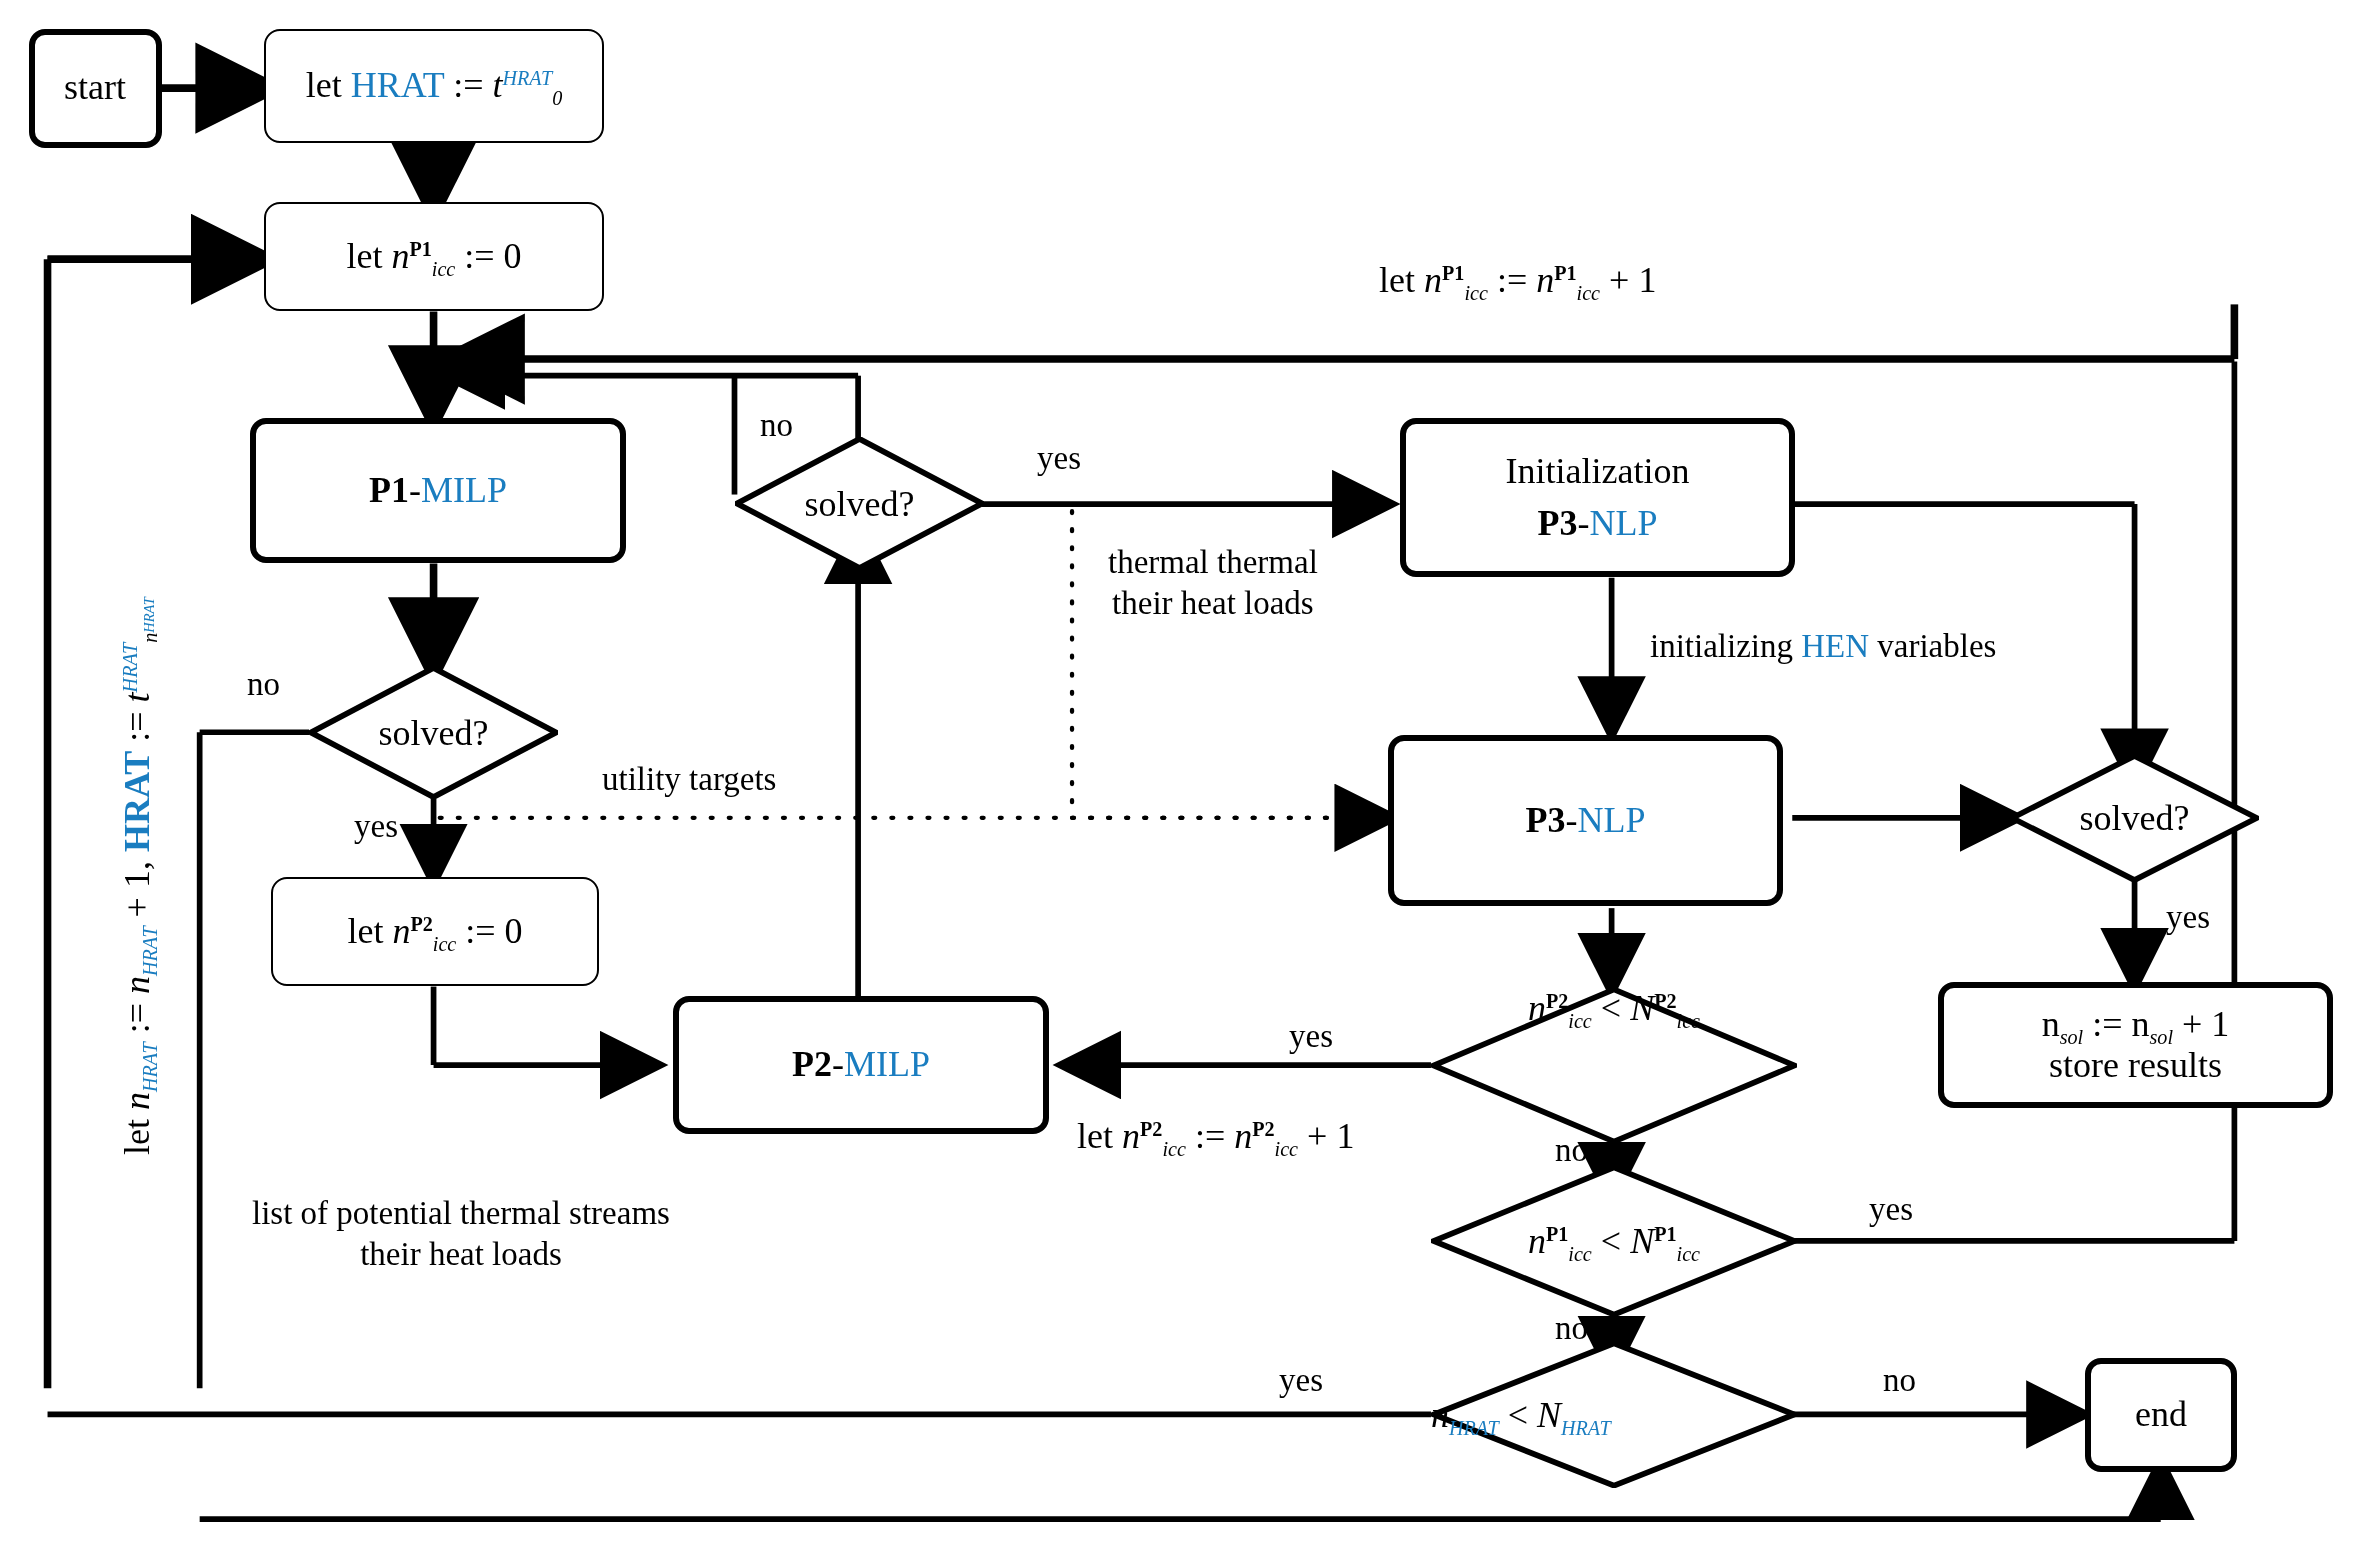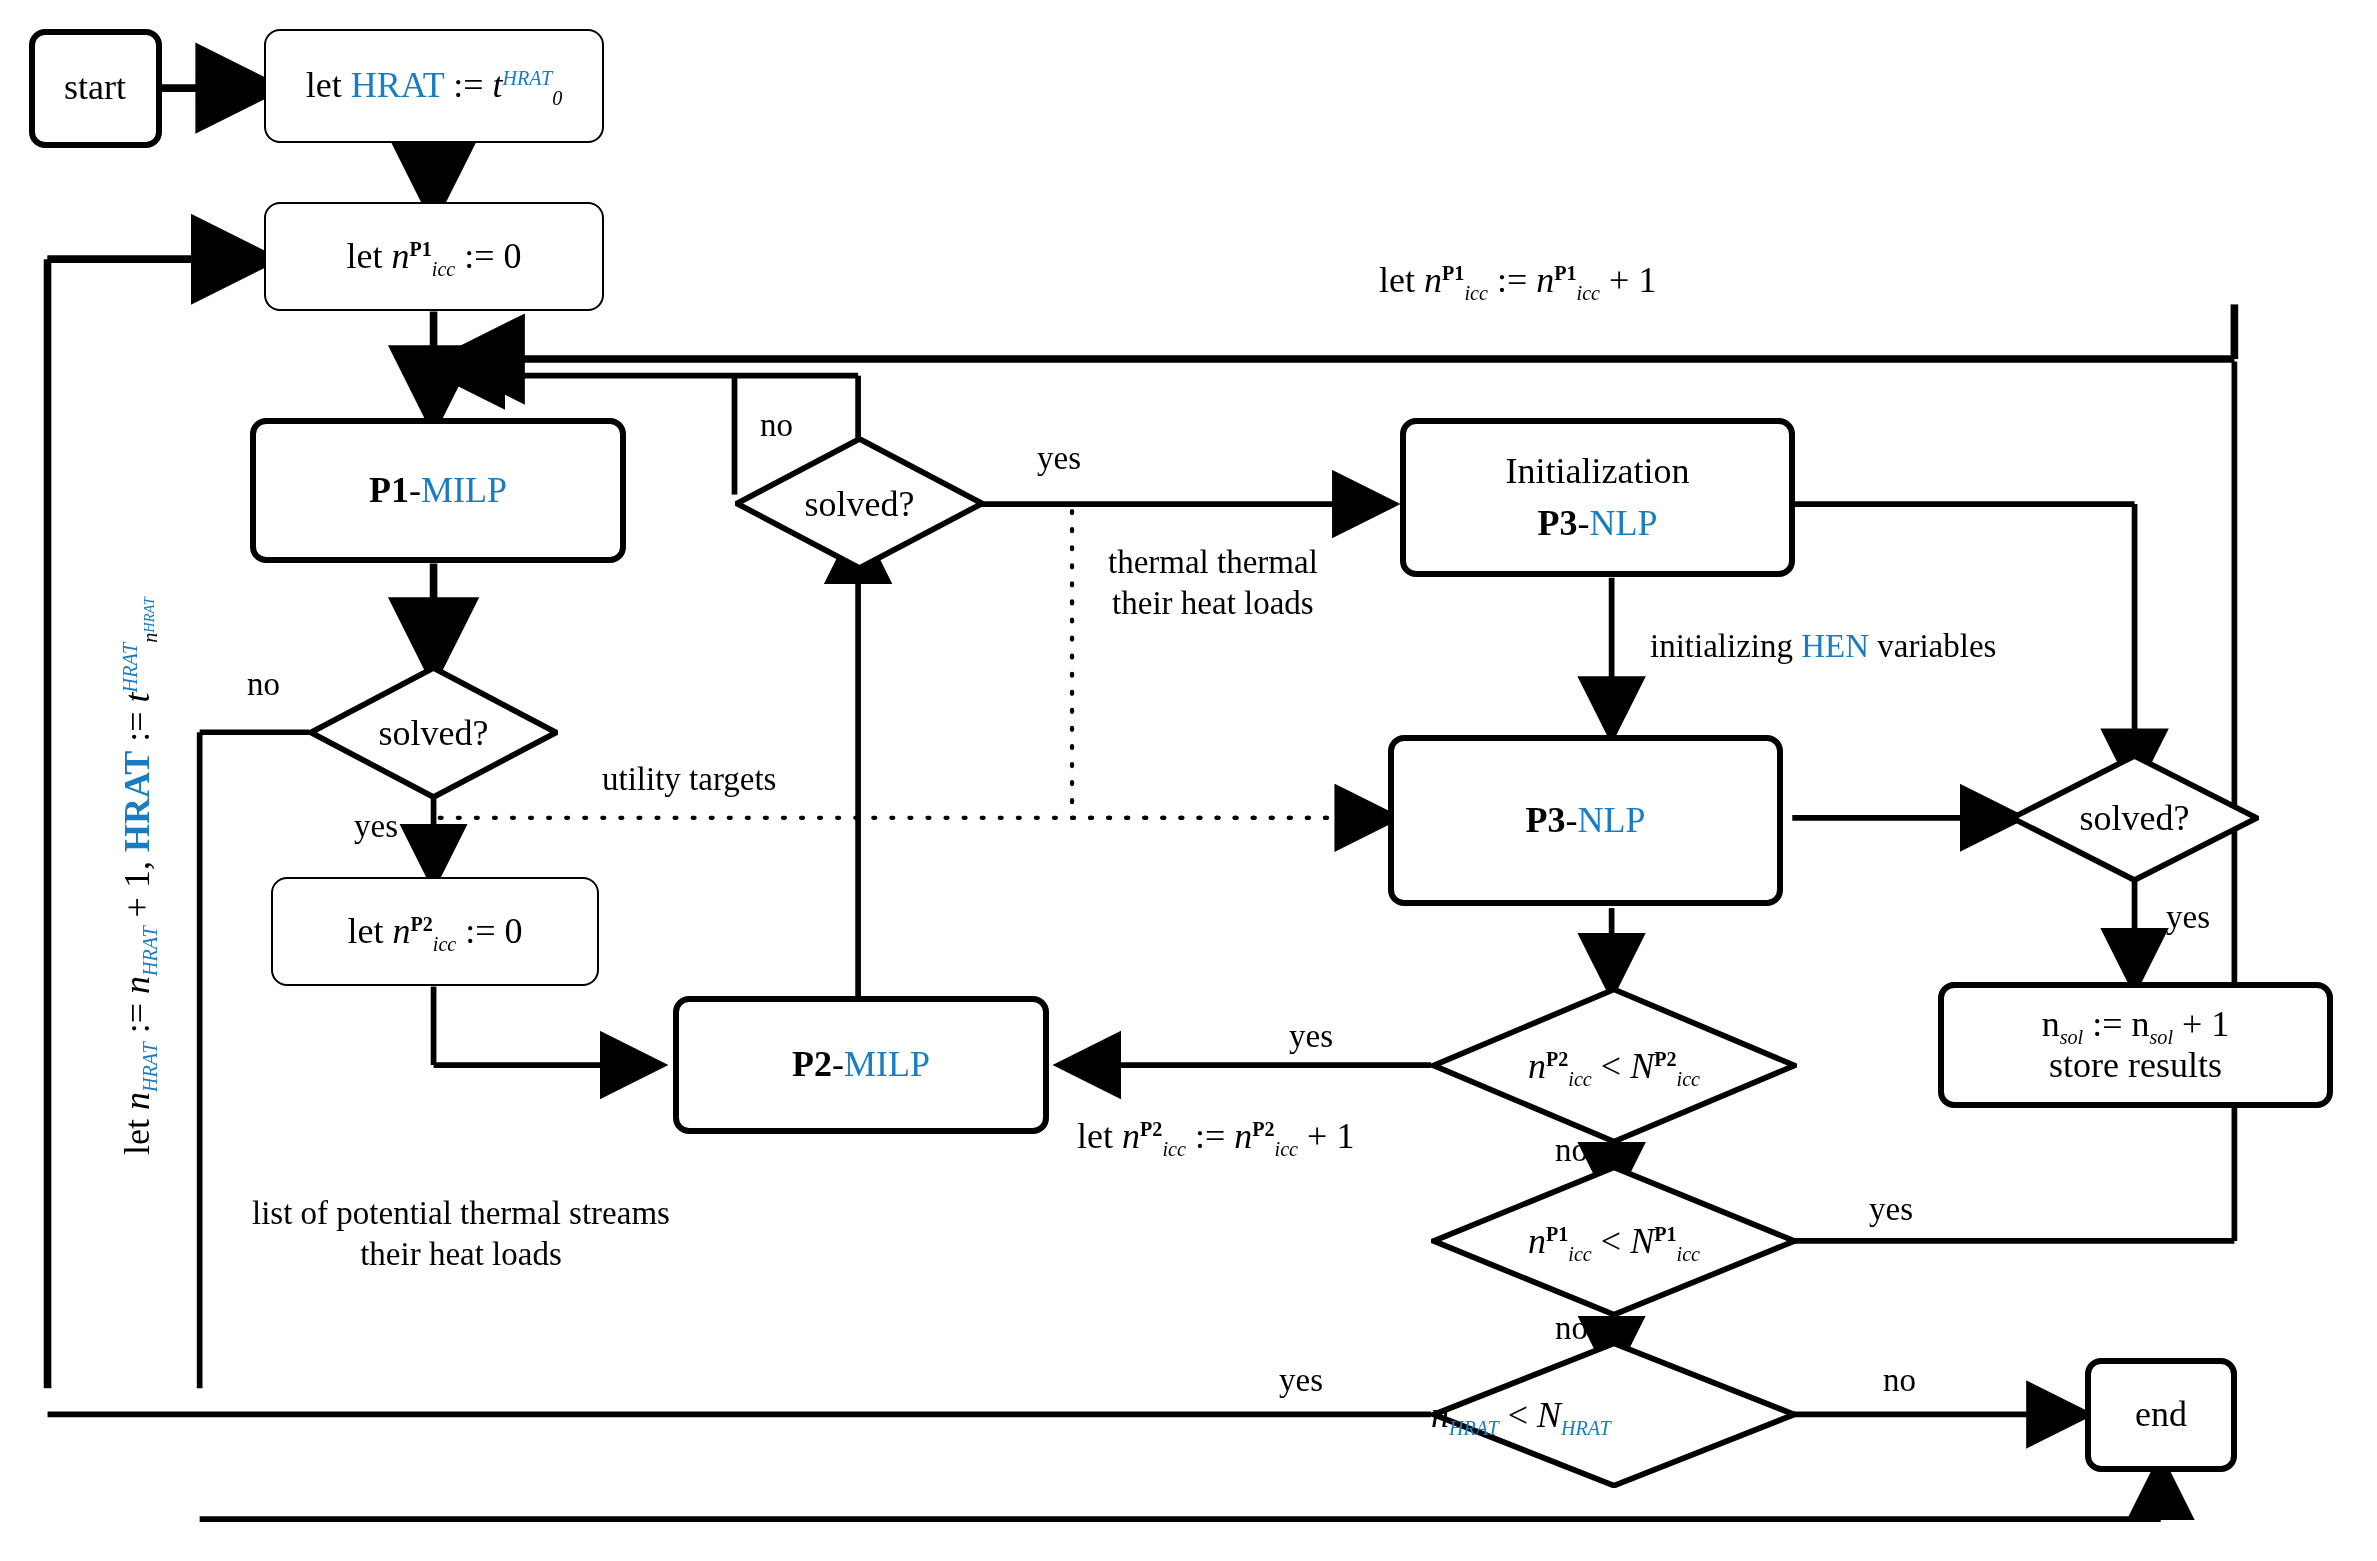--- a/index.html
+++ b/index.html
@@ -186,21 +186,21 @@
     <span>
       <span>n</span><sub class="mathit">sol</sub><span> := </span><span>n</span><sub class="mathit">sol</sub><span> + 1</span>
     </span>
     <span style="margin-top:0;">store results</span>
   </div>
 
   <div style="position:absolute; left:1431px; top:987px; width:366px; height:157px;">
     <svg width="366" height="157" viewBox="0 0 770 330">
         <polygon points="385,5 765,165 385,325 5,165" fill="#fff" stroke="#000" stroke-width="12"></polygon>
       </svg>
-    <div class="fs-box" style="position:absolute; left:0; top:0; width:366px; height:157px; display:flex; align-items:center; justify-content:center;">
+    <div class="fs-box" style="position:absolute; left:0; top:0; width:366px; height:157px; display:flex; align-items:flex-start; justify-content:center;">
       <span><span class="mathit">n</span><sup class="bold">P2</sup><sub class="mathit">icc</sub><span> &lt; </span><span class="mathit">N</span><sup class="bold">P2</sup><sub class="mathit">icc</sub></span>
     </div>
   </div>
 
   <div style="position:absolute; left:1431px; top:1165px; width:366px; height:152px;">
     <svg width="366" height="152" viewBox="0 0 770 320">
         <polygon points="385,5 765,160 385,315 5,160" fill="#fff" stroke="#000" stroke-width="12"></polygon>
       </svg>
     <div class="fs-box" style="position:absolute; left:0; top:0; width:366px; height:152px; display:flex; align-items:center; justify-content:center;">
       <span><span class="mathit">n</span><sup class="bold">P1</sup><sub class="mathit">icc</sub><span> &lt; </span><span class="mathit">N</span><sup class="bold">P1</sup><sub class="mathit">icc</sub></span>

